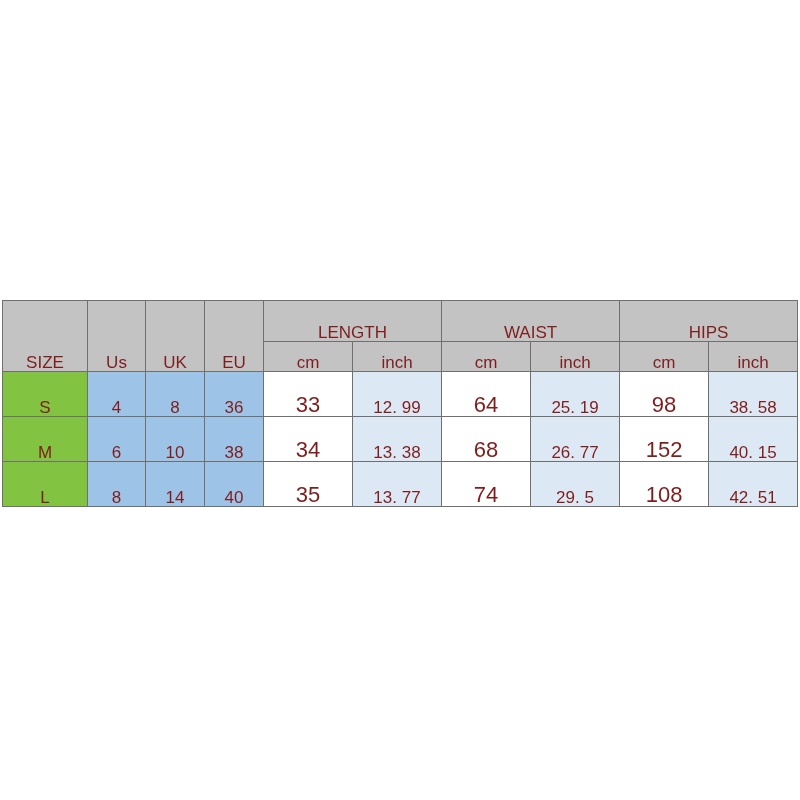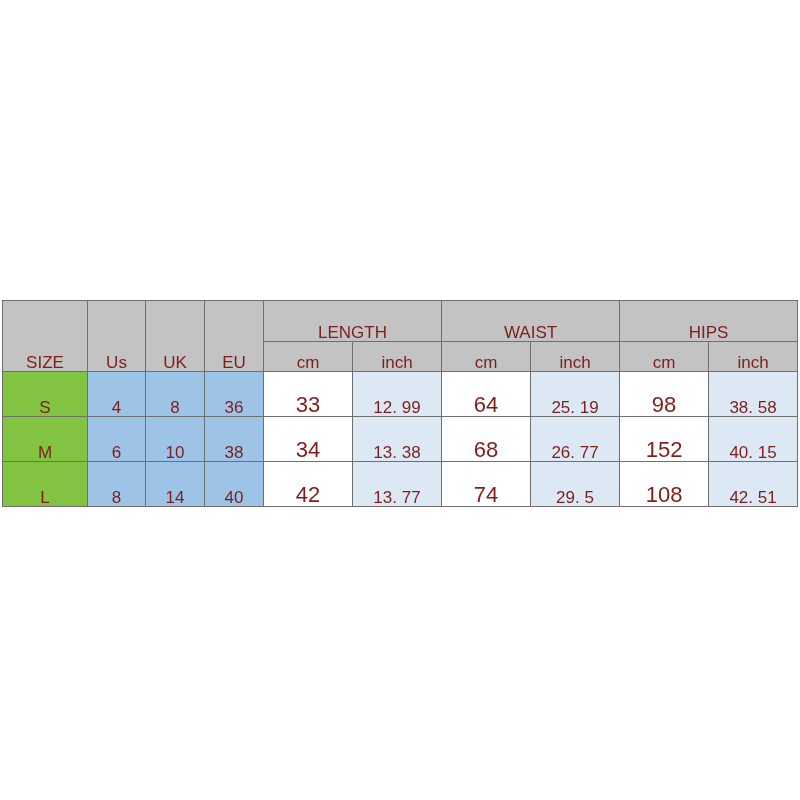--- a/index.html
+++ b/index.html
@@ -168,21 +168,21 @@
           <td class="c-cm">68</td>
           <td class="c-inch">26. 77</td>
           <td class="c-cm">152</td>
           <td class="c-inch">40. 15</td>
         </tr>
         <tr>
           <td class="c-size">L</td>
           <td class="c-num">8</td>
           <td class="c-num">14</td>
           <td class="c-num">40</td>
-          <td class="c-cm">42</td>
+          <td class="c-cm">35</td>
           <td class="c-inch">13. 77</td>
           <td class="c-cm">74</td>
           <td class="c-inch">29. 5</td>
           <td class="c-cm">108</td>
           <td class="c-inch">42. 51</td>
         </tr>
       </tbody>
     </table>
   </div>
 

